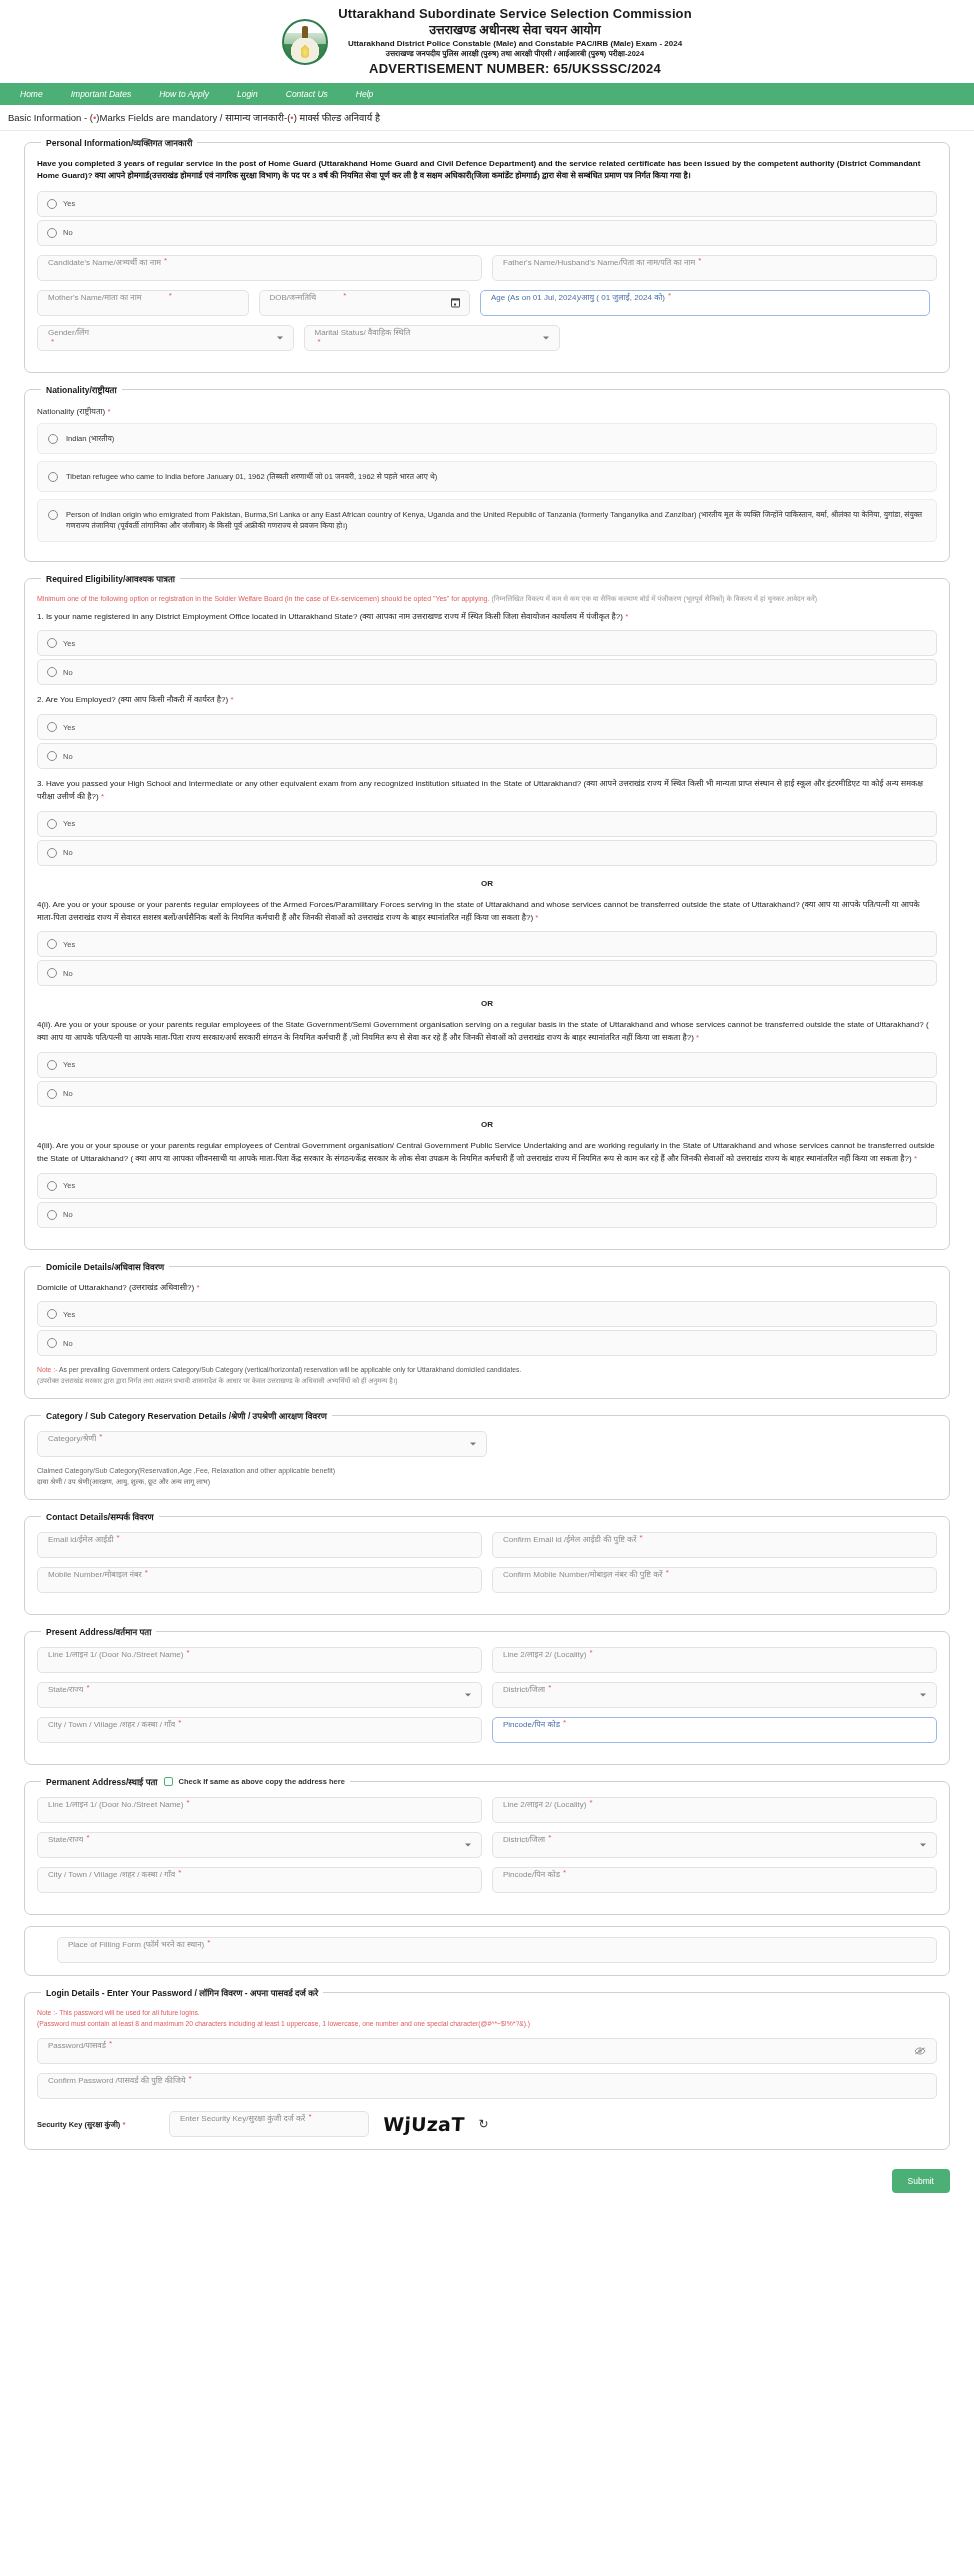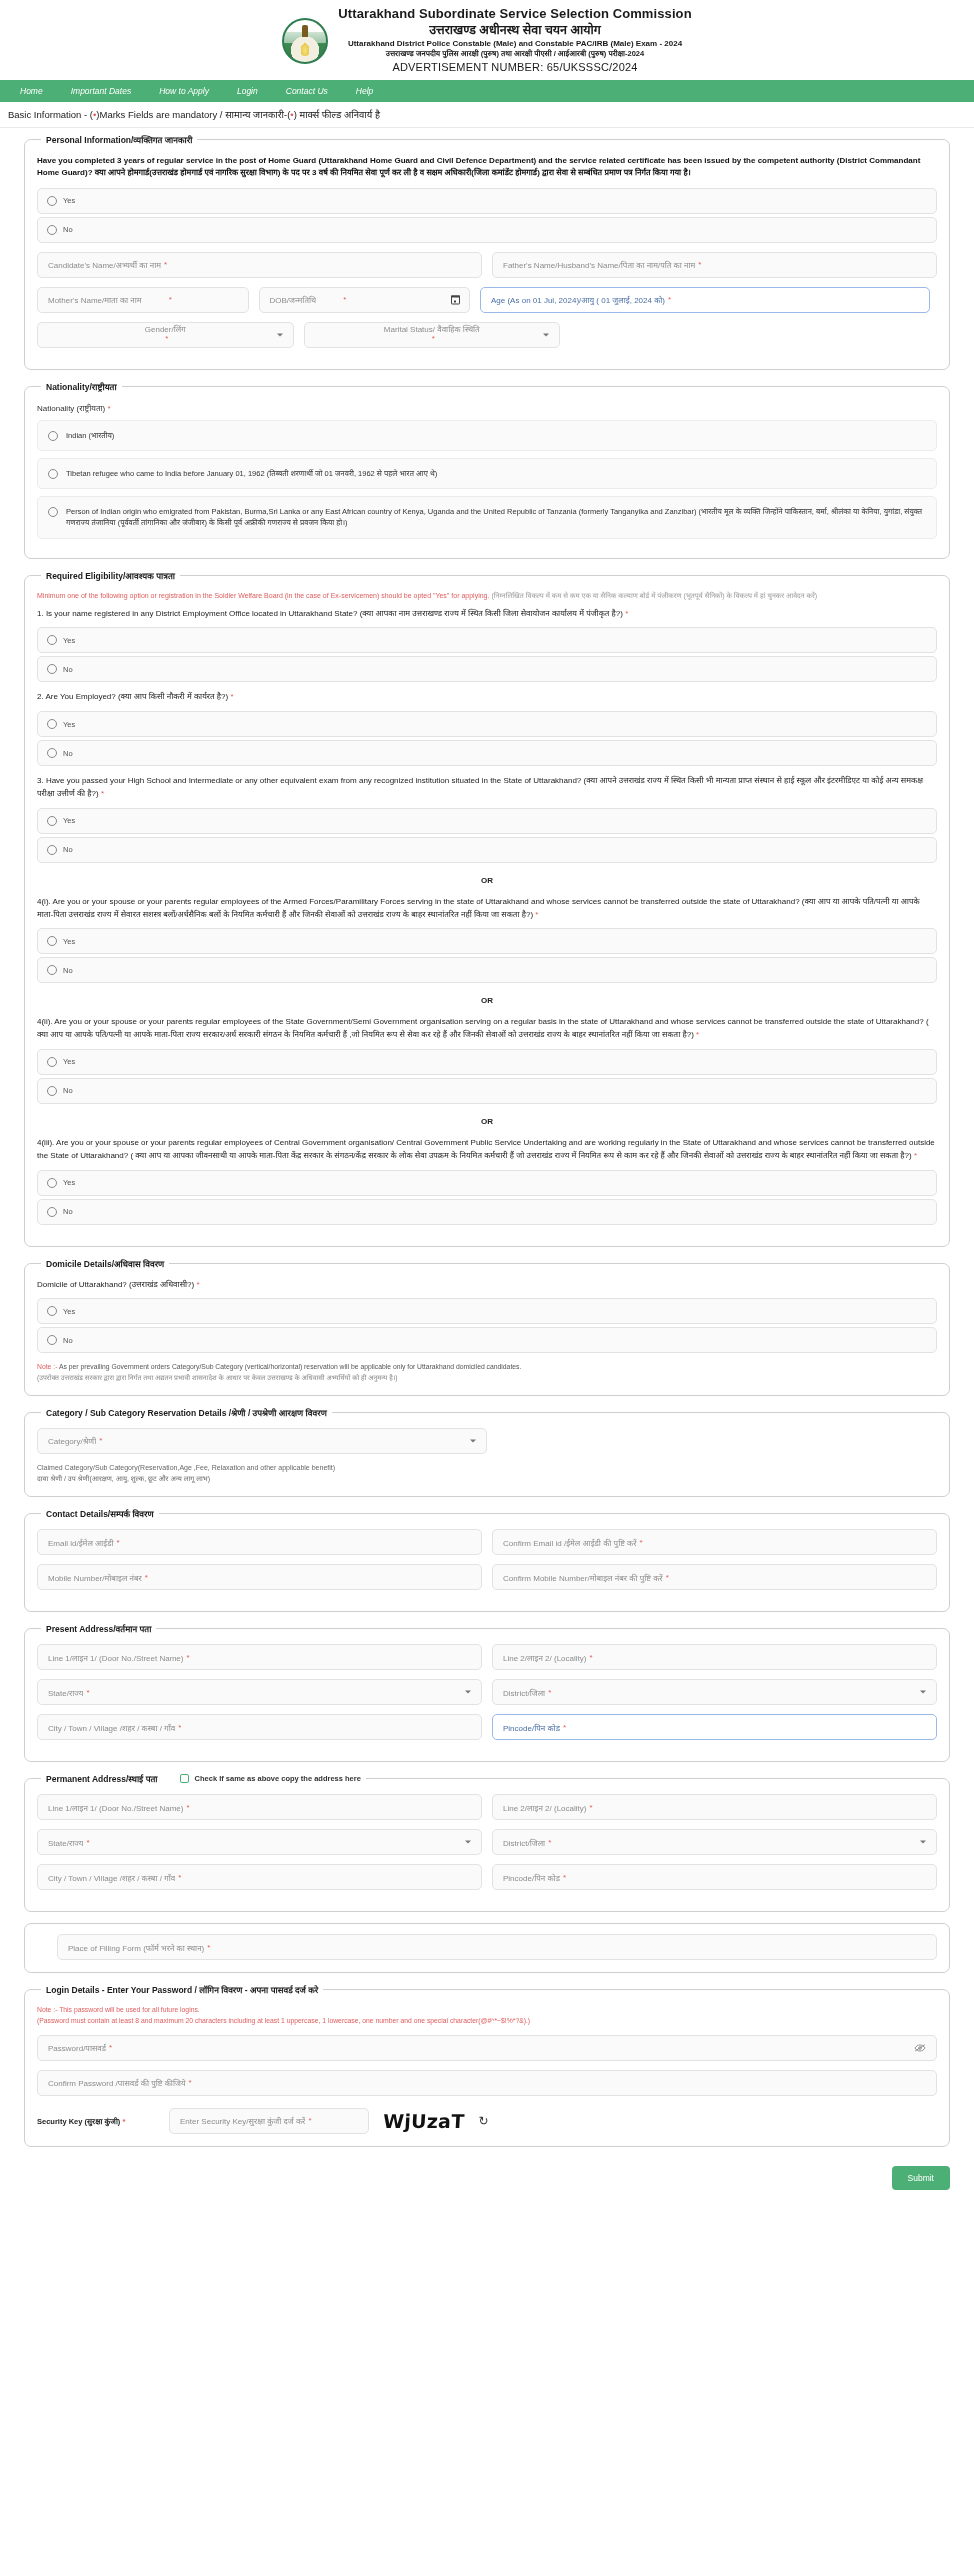--- a/index.html
+++ b/index.html
@@ -57,21 +57,21 @@
   .h-title-hi {
     font-size: 12.5px; font-weight: bold; color: #1a1a1a; line-height: 1.3;
   }
   .h-sub {
     font-size: 8px; font-weight: bold; color: #1a1a1a; line-height: 1.35;
   }
   .h-sub-hi {
     font-size: 7.5px; font-weight: bold; color: #1a1a1a; line-height: 1.35;
   }
   .h-adv {
-    font-size: 11px; font-weight: normal; color: #1a1a1a; line-height: 1.5;
+    font-size: 13px; font-weight: bold; color: #1a1a1a; line-height: 1.5;
     letter-spacing: .2px;
   }
 
   
   .nav {
     background: #4CAF76;
     height: 22px;
     display: flex;
     align-items: center;
     padding-left: 6px;
@@ -168,21 +168,20 @@
   .field-label-sm { font-size: 8px; color: #333; margin-bottom: 7px; }
 
   
   .row { display: flex; gap: 10px; margin-bottom: 9px; }
   .inp {
     border: 1px solid #e2e2e2;
     border-radius: 5px;
     background: #fafafa;
     height: 26px;
     display: flex;
-    align-items: center;
     padding: 0 10px;
     font-size: 8px;
     color: #8c8c8c;
     position: relative;
   }
   .inp.focused {
     border: 1px solid #9ab8e8;
     background: #ffffff;
     color: #4a6fa5;
   }
@@ -243,21 +242,21 @@
   .note-small .n2 { color: #888; }
 
   .helper {
     font-size: 7px;
     color: #666;
     line-height: 1.55;
     margin-top: 7px;
   }
 
   
-  .cb-wrap { display: inline-flex; align-items: center; gap: 6px; margin-left: 22px; }
+  .cb-wrap { display: inline-flex; align-items: center; gap: 6px; margin-left: 6px; }
   .cb {
     width: 9px; height: 9px;
     border: 1.2px solid #4CAF76;
     border-radius: 2px;
     display: inline-block;
   }
   .cb-label { font-size: 7.5px; color: #333; }
 
   .legend-flex { display: inline-flex; align-items: center; }
 

